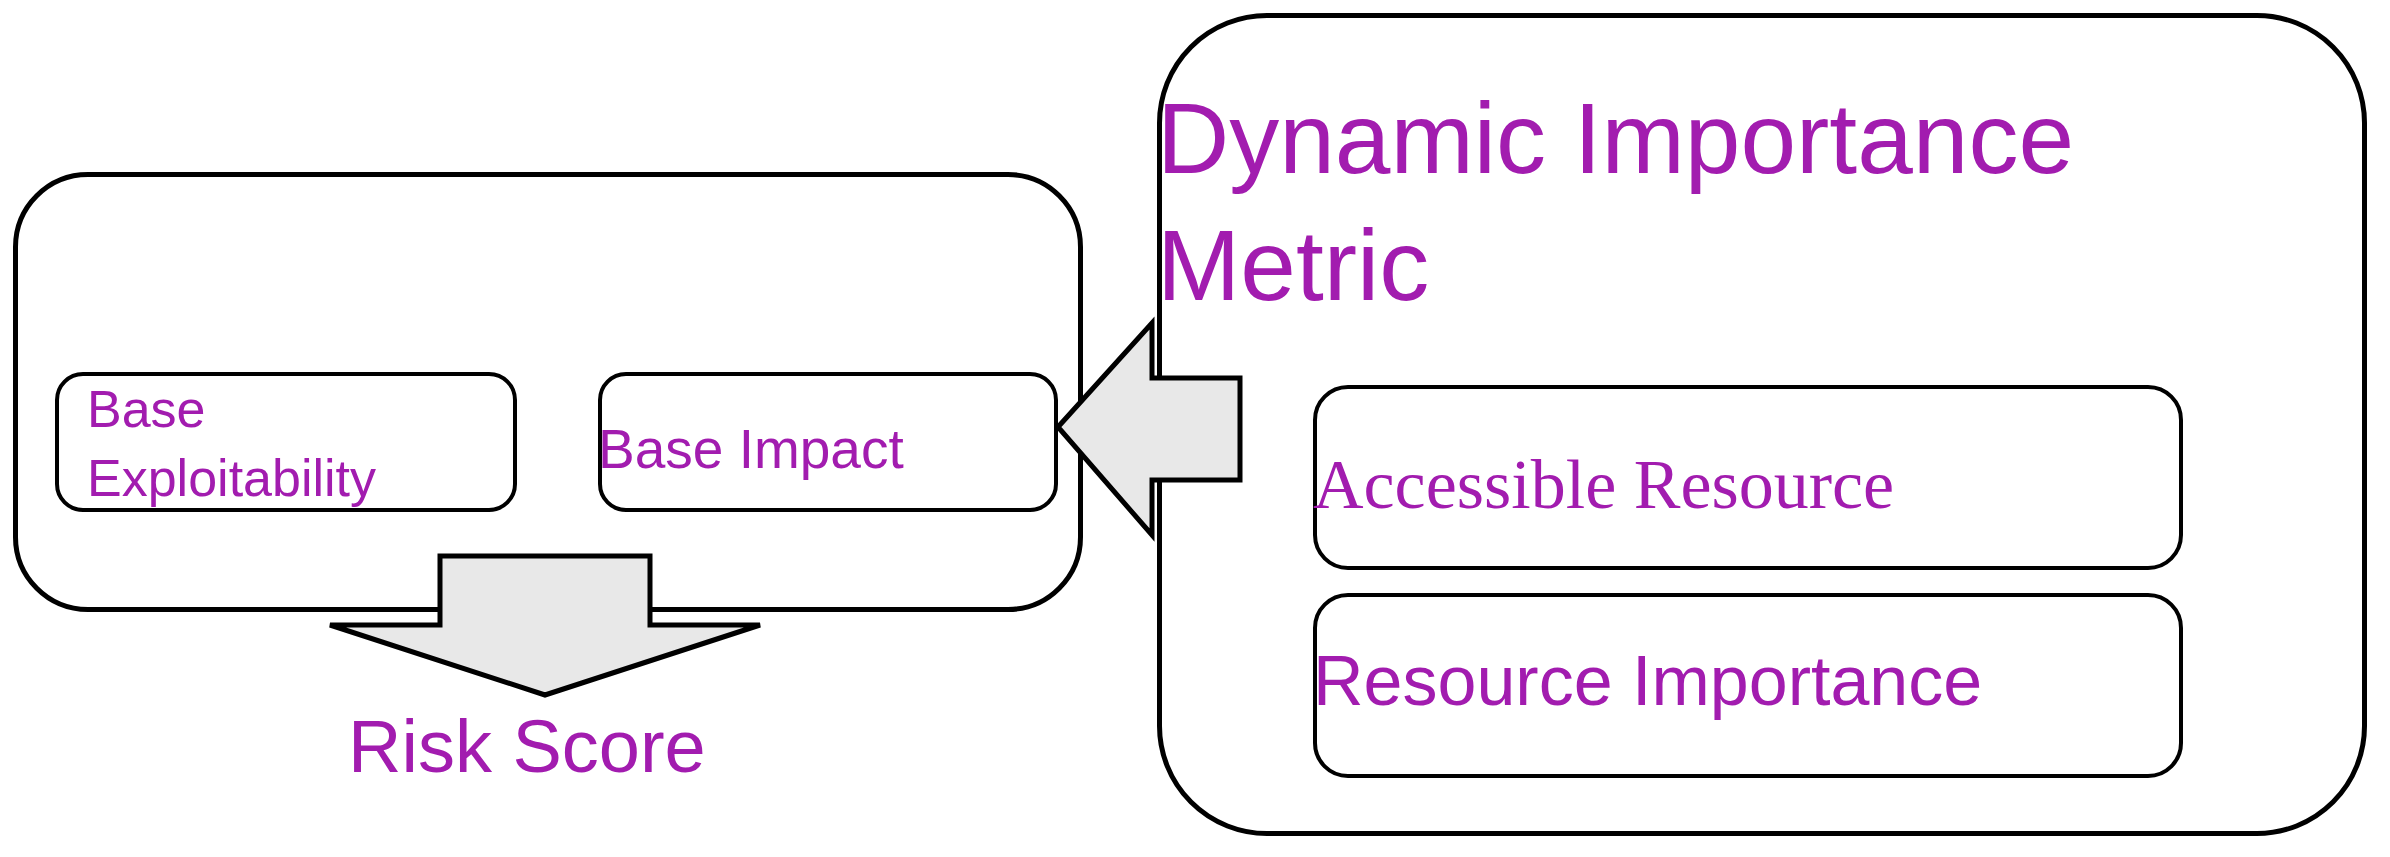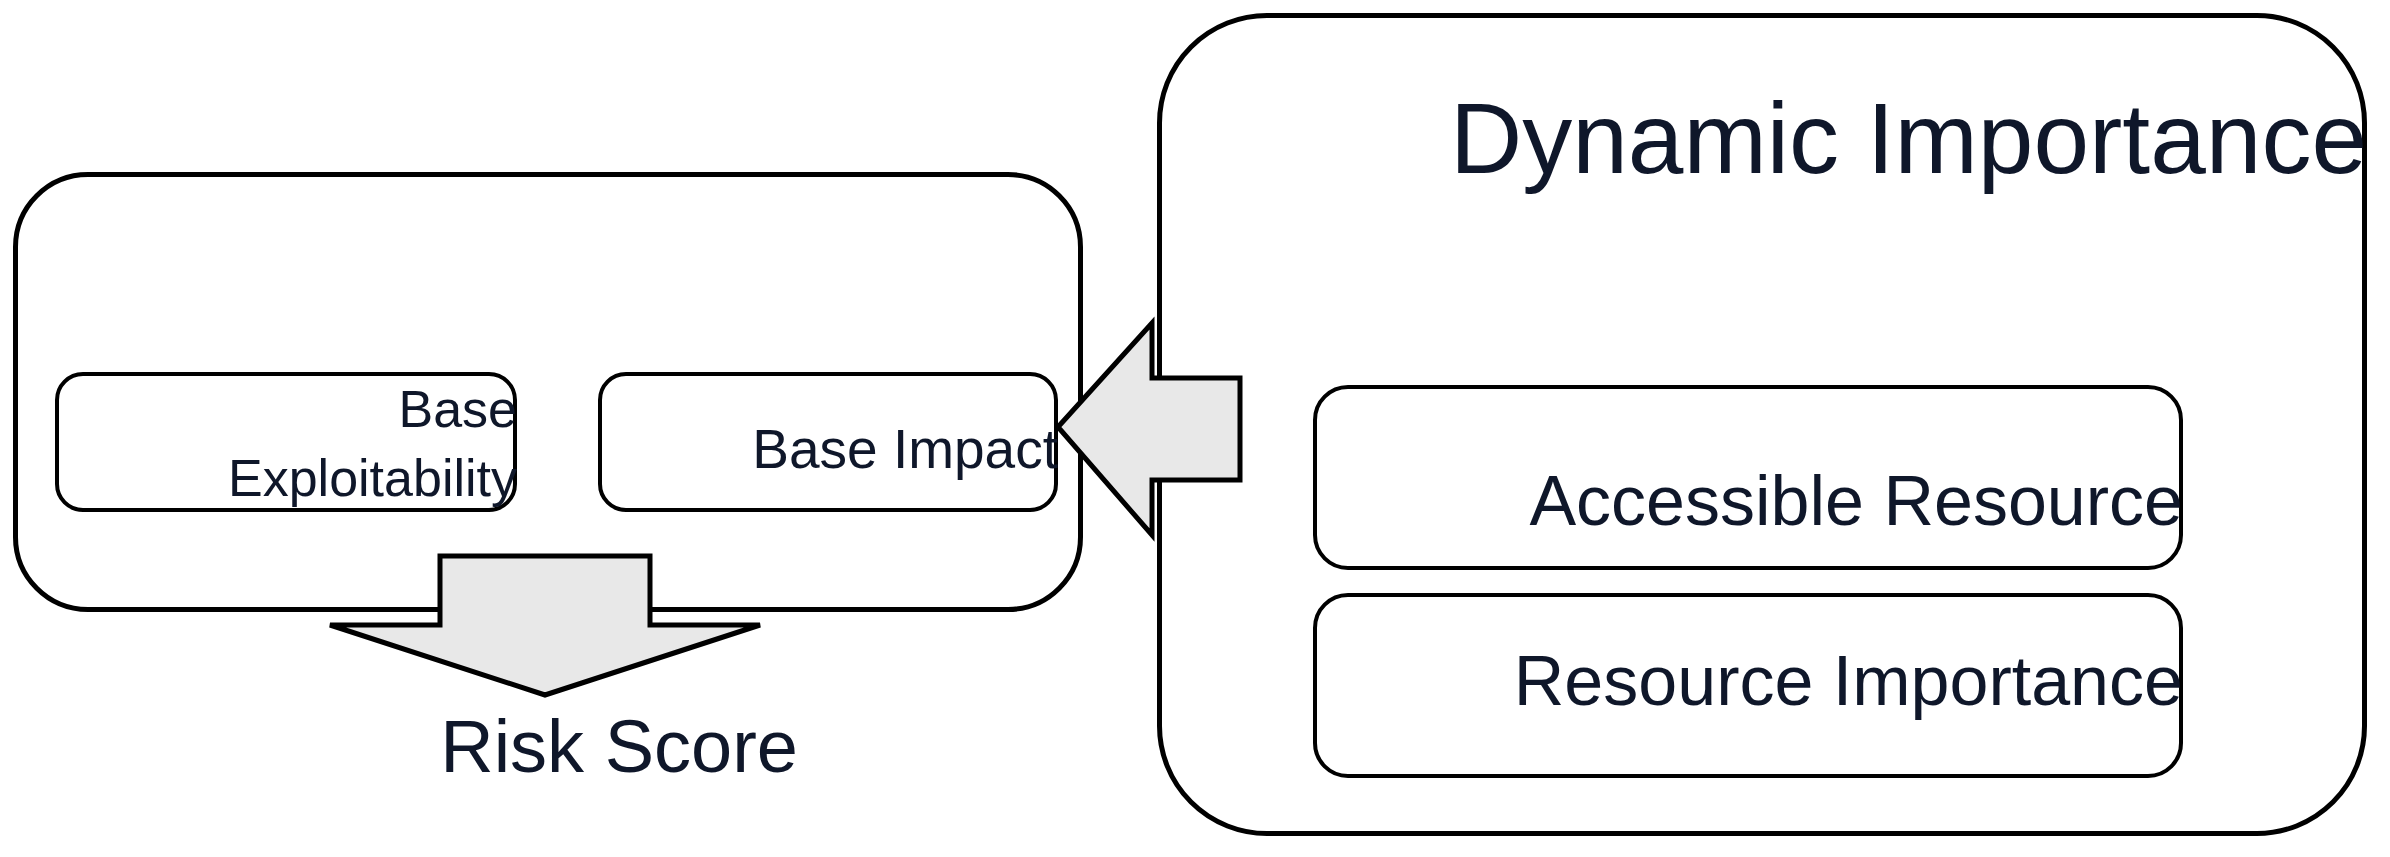--- a/index.html
+++ b/index.html
@@ -14,40 +14,40 @@
   }
   .box {
     position: absolute;
     box-sizing: border-box;
     background: #ffffff;
     border: 5px solid #000000;
   }
   .box.inner { border-width: 4px; }
   .label {
     position: absolute;
-    text-align: right;
-    color: #0f172a;
+    text-align: left;
+    color: #a21caf;
     white-space: nowrap;
   }
   .title-xl { font-size: 100px; line-height: 1.1; }
   .title-xl2 { font-size: 100px; line-height: 1.27; }
   .lbl-52 { font-size: 52px; line-height: 1.33; }
   .lbl-55 { font-size: 55px; line-height: 1; margin-top: 8px; }
   .lbl-70 { font-size: 70px; line-height: 1; }
   .lbl-74 { font-size: 74px; line-height: 1; }
   #base-metrics-box   { left: 13px;   top: 172px; width: 1070px; height: 440px; border-radius: 75px; }
   #bm-title           { left: 13px;   top: 213px; width: 1070px; }
   #base-exploitability-box { left: 55px; top: 372px; width: 462px; height: 140px; border-radius: 28px; }
-  #be-label           { left: 55px;   top: 375px; width: 462px; }
+  #be-label           { left: 55px;   top: 375px; width: 462px; padding-left: 32px; }
   #base-impact-box    { left: 598px;  top: 372px; width: 460px; height: 140px; border-radius: 28px; }
   #bi-label           { left: 598px;  top: 414px; width: 460px; }
   #dim-box            { left: 1157px; top: 13px;  width: 1210px; height: 823px; border-radius: 110px; }
   #dim-title          { left: 1157px; top: 75px;  width: 1210px; }
   #accessible-resource-box { left: 1313px; top: 385px; width: 870px; height: 185px; border-radius: 35px; }
-  #ar-label           { left: 1313px; top: 466px; width: 870px; }
+  #ar-label           { left: 1313px; top: 450px; width: 870px; font-family: Liberation Serif, serif; }
   #resource-importance-box { left: 1313px; top: 593px; width: 870px; height: 185px; border-radius: 35px; }
   #ri-label           { left: 1313px; top: 646px; width: 870px; }
   #risk-label         { left: 348px;  top: 710px; width: 450px; }
   #arrow-overlay {
     position: absolute;
     left: 0; top: 0;
     width: 2390px; height: 857px;
     pointer-events: none;
   }
   #arrow-overlay polygon {
@@ -68,20 +68,21 @@
     <div>Base</div>
     <div>Exploitability</div>
   </div>
 
   <div class="box inner" id="base-impact-box"></div>
   <div class="label lbl-55" id="bi-label">Base Impact</div>
 
   <div class="box" id="dim-box"></div>
   <div class="label title-xl2" id="dim-title">
     <div>Dynamic Importance</div>
+    <div>Metric</div>
   </div>
 
   <div class="box inner" id="accessible-resource-box"></div>
   <div class="label lbl-70" id="ar-label">Accessible Resource</div>
 
   <div class="box inner" id="resource-importance-box"></div>
   <div class="label lbl-70" id="ri-label">Resource Importance</div>
 
   <div class="label lbl-74" id="risk-label">Risk Score</div>
 

